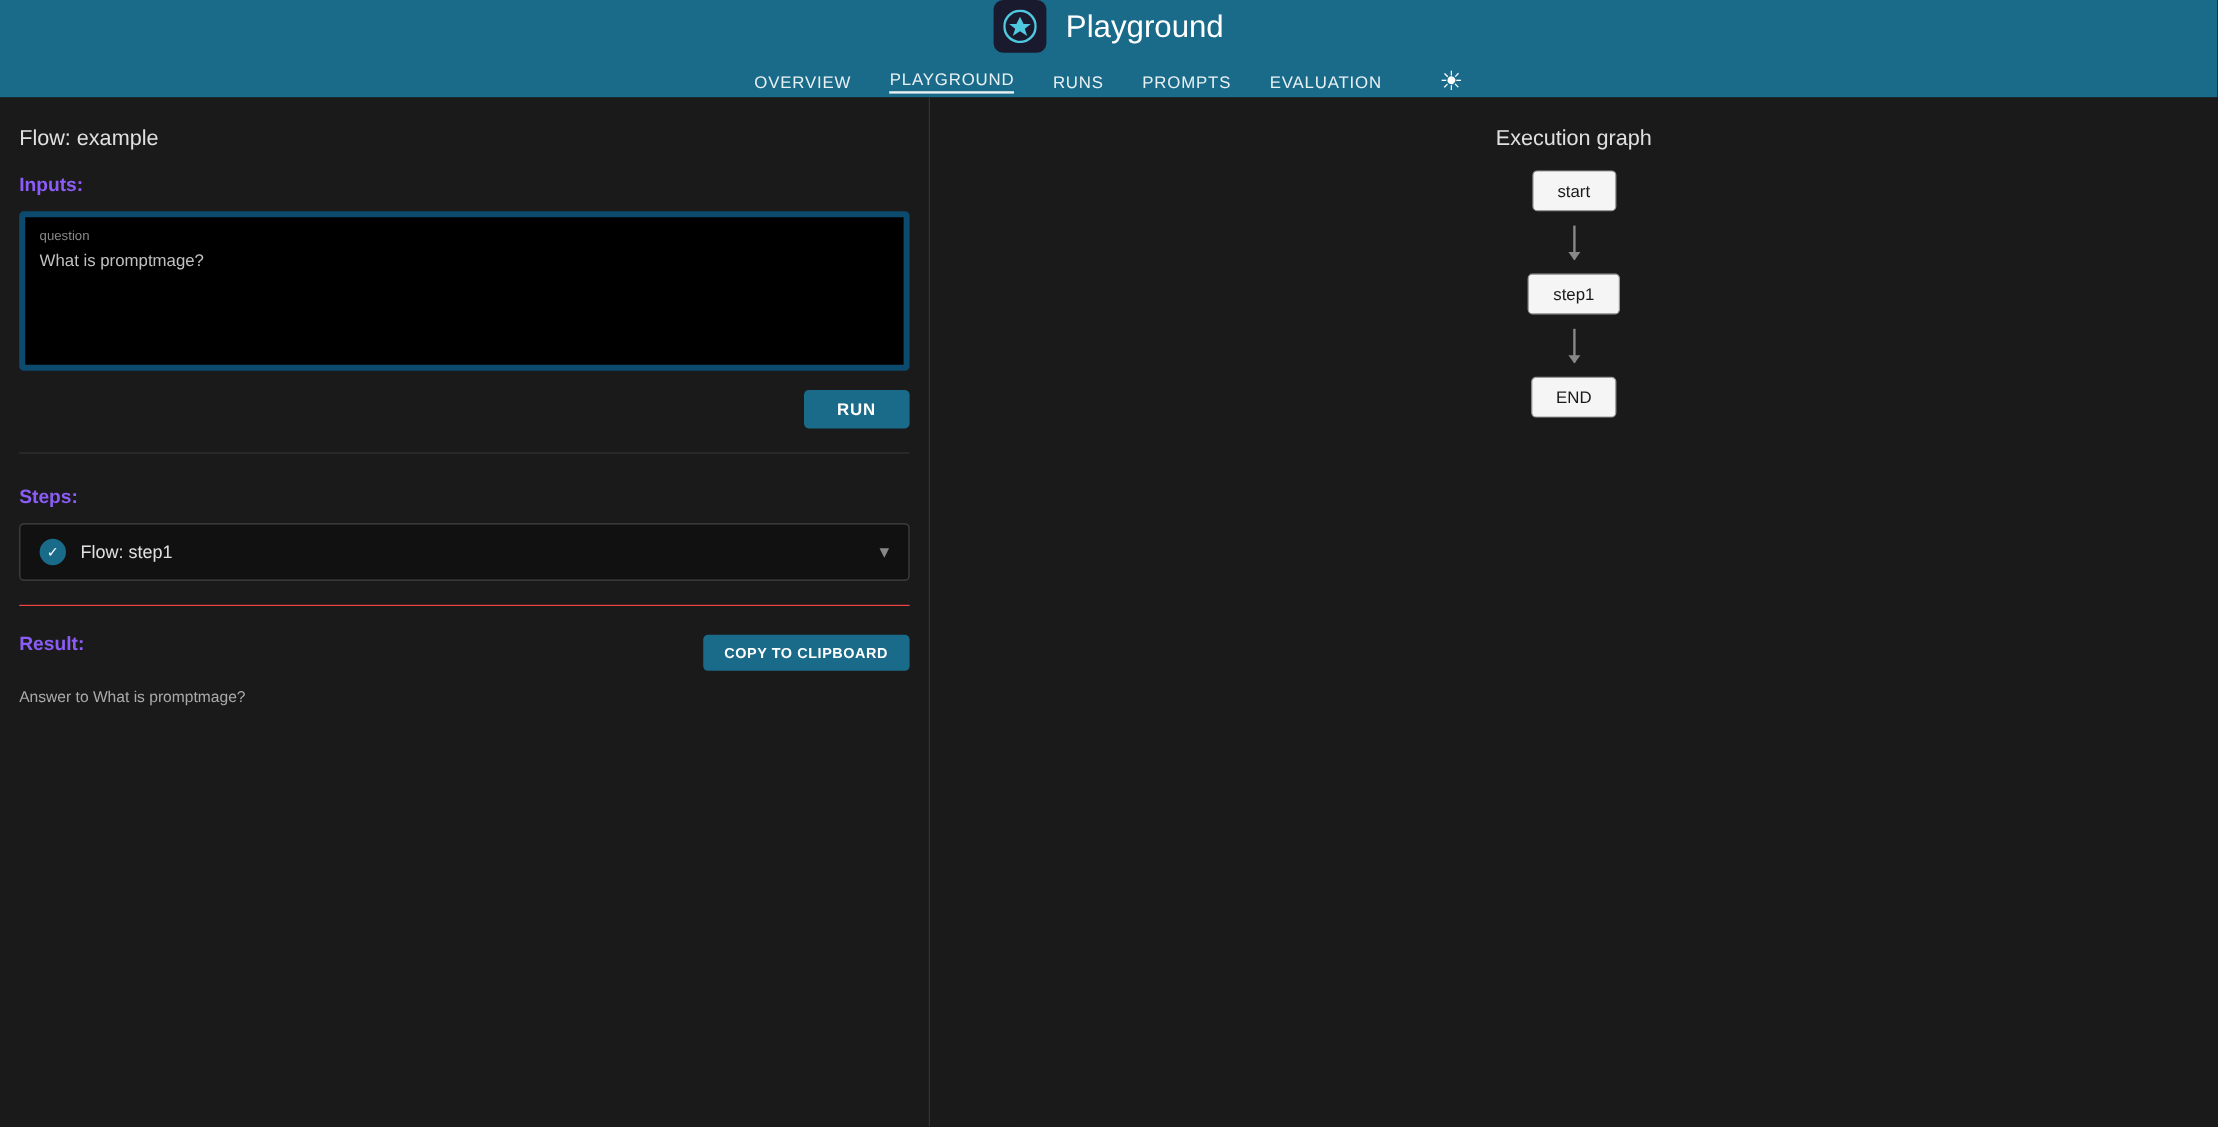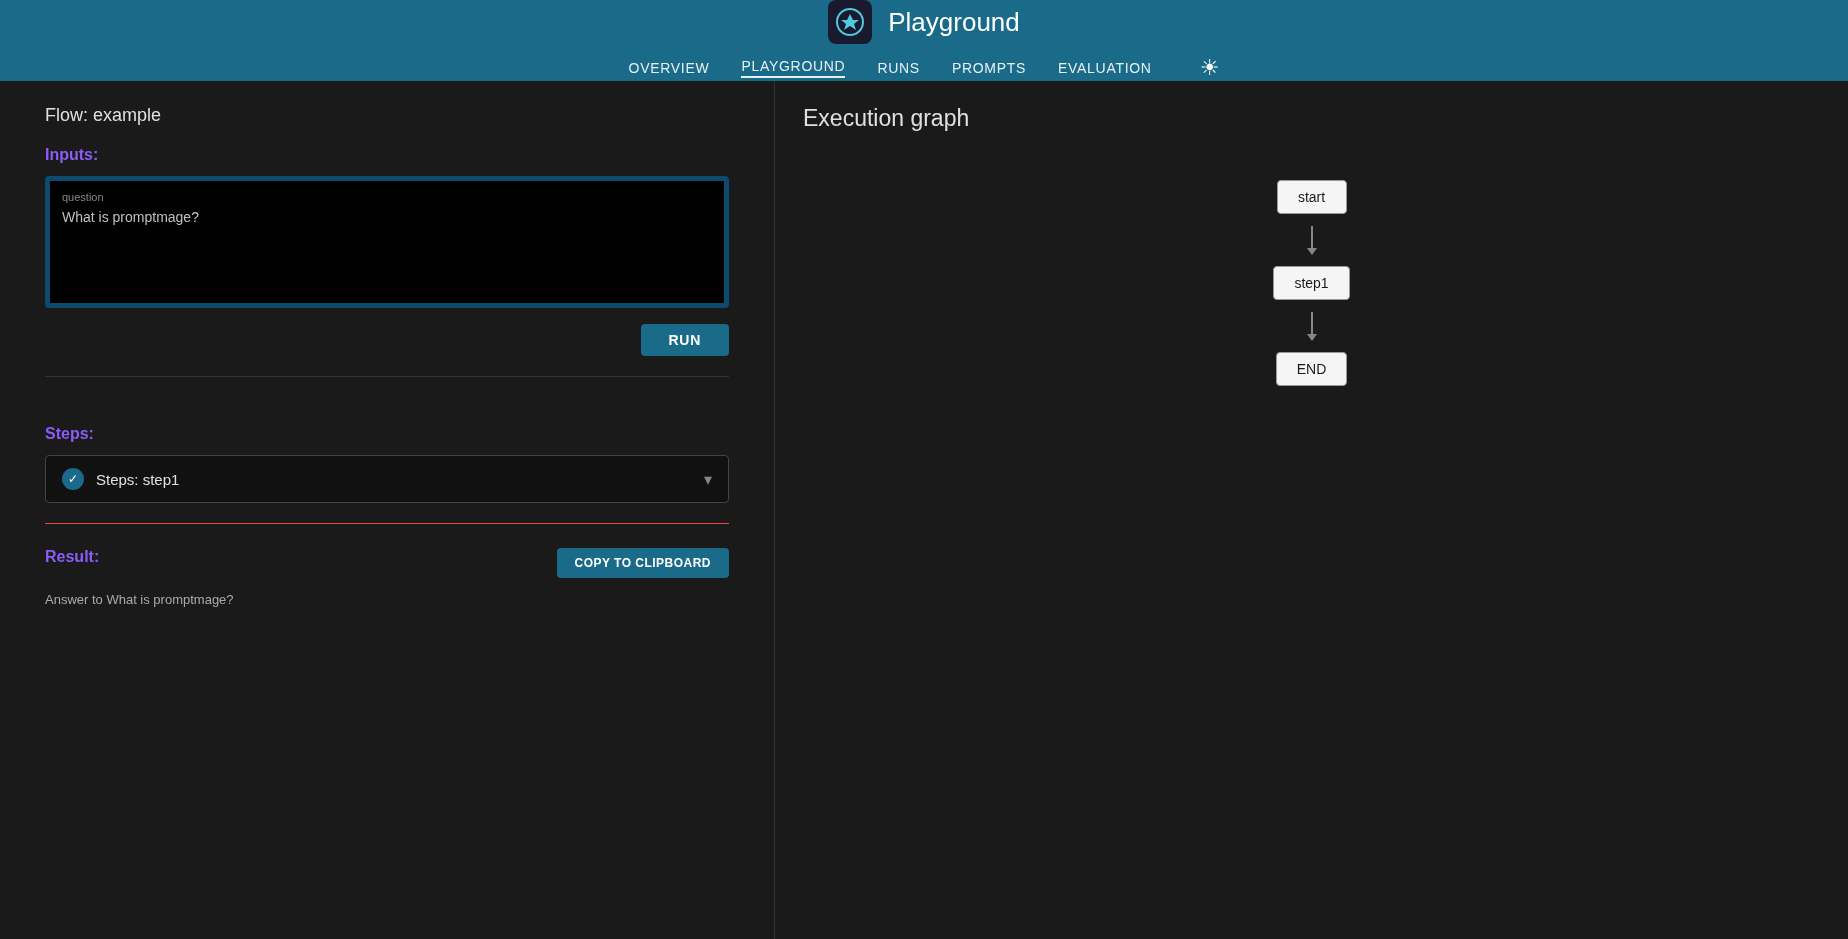--- a/index.html
+++ b/index.html
@@ -69,21 +69,21 @@
     
     .main-layout {
       display: flex;
       height: calc(939px - 81px);
     }
 
     
     .left-panel {
       width: 775px;
       border-right: 1px solid #333;
-      padding: 24px 45px;
+      padding: 24px 16px;
       display: flex;
       flex-direction: column;
       gap: 0;
       overflow-y: auto;
     }
 
     .flow-title {
       font-size: 18px;
       font-weight: 400;
       color: #e0e0e0;
@@ -118,21 +118,20 @@
       color: #c0c0c0;
       font-size: 14px;
       resize: none;
       height: 80px;
       font-family: inherit;
     }
 
     .run-row {
       display: flex;
       justify-content: flex-end;
-      margin-bottom: 20px;
       padding-bottom: 20px;
       border-bottom: 1px solid #333;
     }
 
     .run-button {
       background: #1a6b8a;
       color: #ffffff;
       border: none;
       border-radius: 4px;
       padding: 8px 28px;
@@ -212,26 +211,26 @@
     
     .right-panel {
       flex: 1;
       padding: 24px 28px;
       display: flex;
       flex-direction: column;
       align-items: center;
     }
 
     .graph-title {
-      font-size: 23px;
+      font-size: 18px;
       font-weight: 400;
       color: #e0e0e0;
-      margin-bottom: 32px;
       align-self: flex-start;
       width: 100%;
+      text-align: center;
     }
 
     .execution-graph {
       display: flex;
       flex-direction: column;
       align-items: center;
       gap: 12px;
       margin-top: 16px;
     }
 
@@ -301,21 +300,21 @@
 
     <div class="run-row">
       <button class="run-button">RUN</button>
     </div>
 
     <div class="steps-section">
       <div class="section-label">Steps:</div>
       <div class="step-item">
         <div class="step-item-left">
           <div class="step-check-icon">✓</div>
-          <span class="step-label">Steps: step1</span>
+          <span class="step-label">Flow: step1</span>
         </div>
         <span class="step-chevron">▾</span>
       </div>
     </div>
 
     <div class="result-section">
       <div class="result-header">
         <span class="section-label">Result:</span>
         <button class="copy-button">COPY TO CLIPBOARD</button>
       </div>

